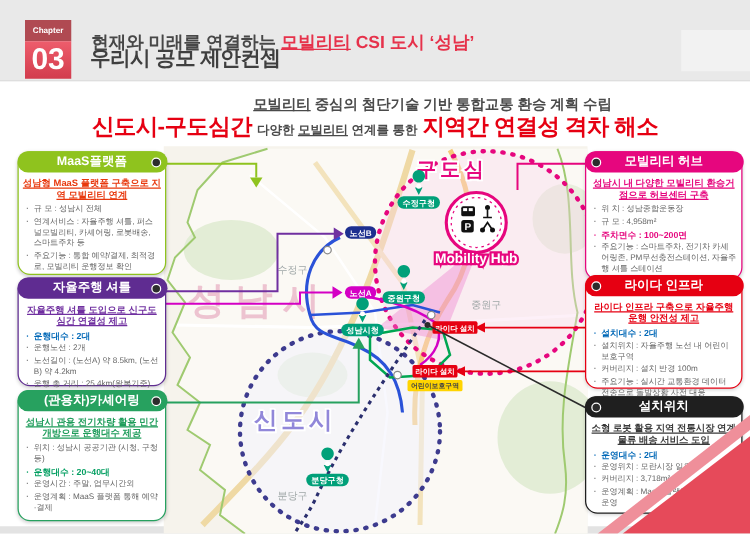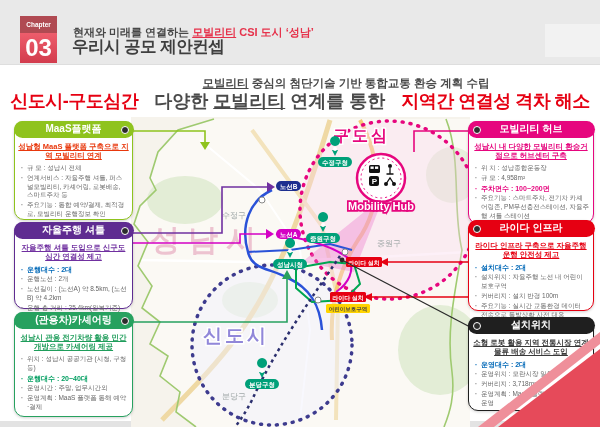--- a/index.html
+++ b/index.html
@@ -10,33 +10,33 @@
   .tr-box{position:absolute;left:545px;top:24px;width:55px;height:33px;background:#f2f2f2;}
   .botband{position:absolute;left:0;top:421px;width:600px;height:6px;background:#e3e3e3;}
 
   
   .chapter{position:absolute;left:20px;top:16px;width:37px;height:47px;}
   .chapter .cap{height:17px;background:#b04a52;color:#fff;font-size:6.5px;font-weight:700;
                 display:flex;align-items:center;justify-content:center;}
   .chapter .num{height:30px;background:linear-gradient(#ee5d6c,#d23c4d);color:#fff;
                 font-size:24px;font-weight:800;display:flex;align-items:center;justify-content:center;}
 
-  .tagline{position:absolute;left:73px;top:25px;font-size:11px;font-weight:700;color:#474747;}
+  .tagline{position:absolute;left:73px;top:25px;font-size:14px;font-weight:700;color:#474747;}
   .tagline .em{color:#e6324b;text-decoration:underline;}
   .tagline .suf{color:#e6324b;}
   .pagetitle{position:absolute;left:72px;top:36px;font-size:16.5px;font-weight:800;color:#3f3f3f;
              letter-spacing:-0.5px;}
 
   .subtitle{position:absolute;left:0;top:76px;width:600px;text-align:center;
             font-size:11.5px;font-weight:700;color:#4a4a4a;padding-left:46px;}
   .subtitle .em{text-decoration:underline;}
   .maintitle{position:absolute;left:0;top:89px;width:600px;display:flex;
              justify-content:center;align-items:baseline;}
   .maintitle .big{font-size:18px;font-weight:800;color:#e60012;letter-spacing:-0.5px;}
-  .maintitle .mid{font-size:18px;font-weight:700;color:#4a4a4a;margin:0 16px;}
+  .maintitle .mid{font-size:10px;font-weight:700;color:#4a4a4a;margin:0 4px;}
   .maintitle .mid .em{text-decoration:underline;}
 
   
   .box{position:absolute;background:#fff;border:1.5px solid var(--acc);border-radius:10px;
        box-shadow:0 1px 3px rgba(0,0,0,.18);z-index:3;}
   .box .hd{position:relative;margin:-1.5px -1.5px 0;height:17px;border-radius:9px;
            background:var(--acc);color:#fff;font-weight:700;font-size:10px;
            display:flex;align-items:center;justify-content:center;}
   .box .dot{position:absolute;top:5.5px;width:6px;height:6px;border-radius:50%;
             background:#2c2c2c;border:1.5px solid #fff;}
@@ -235,21 +235,21 @@
       <li class="">노선길이 : (노선A) 약 8.5km, (노선B) 약 4.2km</li>
       <li class="">운행 총 거리 : 25.4km(왕복기준)</li>
     </ul>
 </div>
 
 <div class="box" id="b-car">
   <div class="hd">
     <span>(관용차)카셰어링</span>
     <span class="dot dot-r"></span>
   </div>
-  <div class="sum">성남시 관용 전기차량 활용 민간개방으로 카셰어링 제공</div>
+  <div class="sum">성남시 관용 전기차량 활용 민간개방으로 운행대수 제공</div>
   <ul>
       <li class="">위치 : 성남시 공공기관 (시청, 구청 등)</li>
       <li class="hl">운행대수 : 20~40대</li>
       <li class="">운영시간 : 주말, 업무시간외</li>
       <li class="">운영계획 : MaaS 플랫폼 통해 예약·결제</li>
     </ul>
 </div>
 
 <div class="box" id="b-hub">
   <div class="hd">

